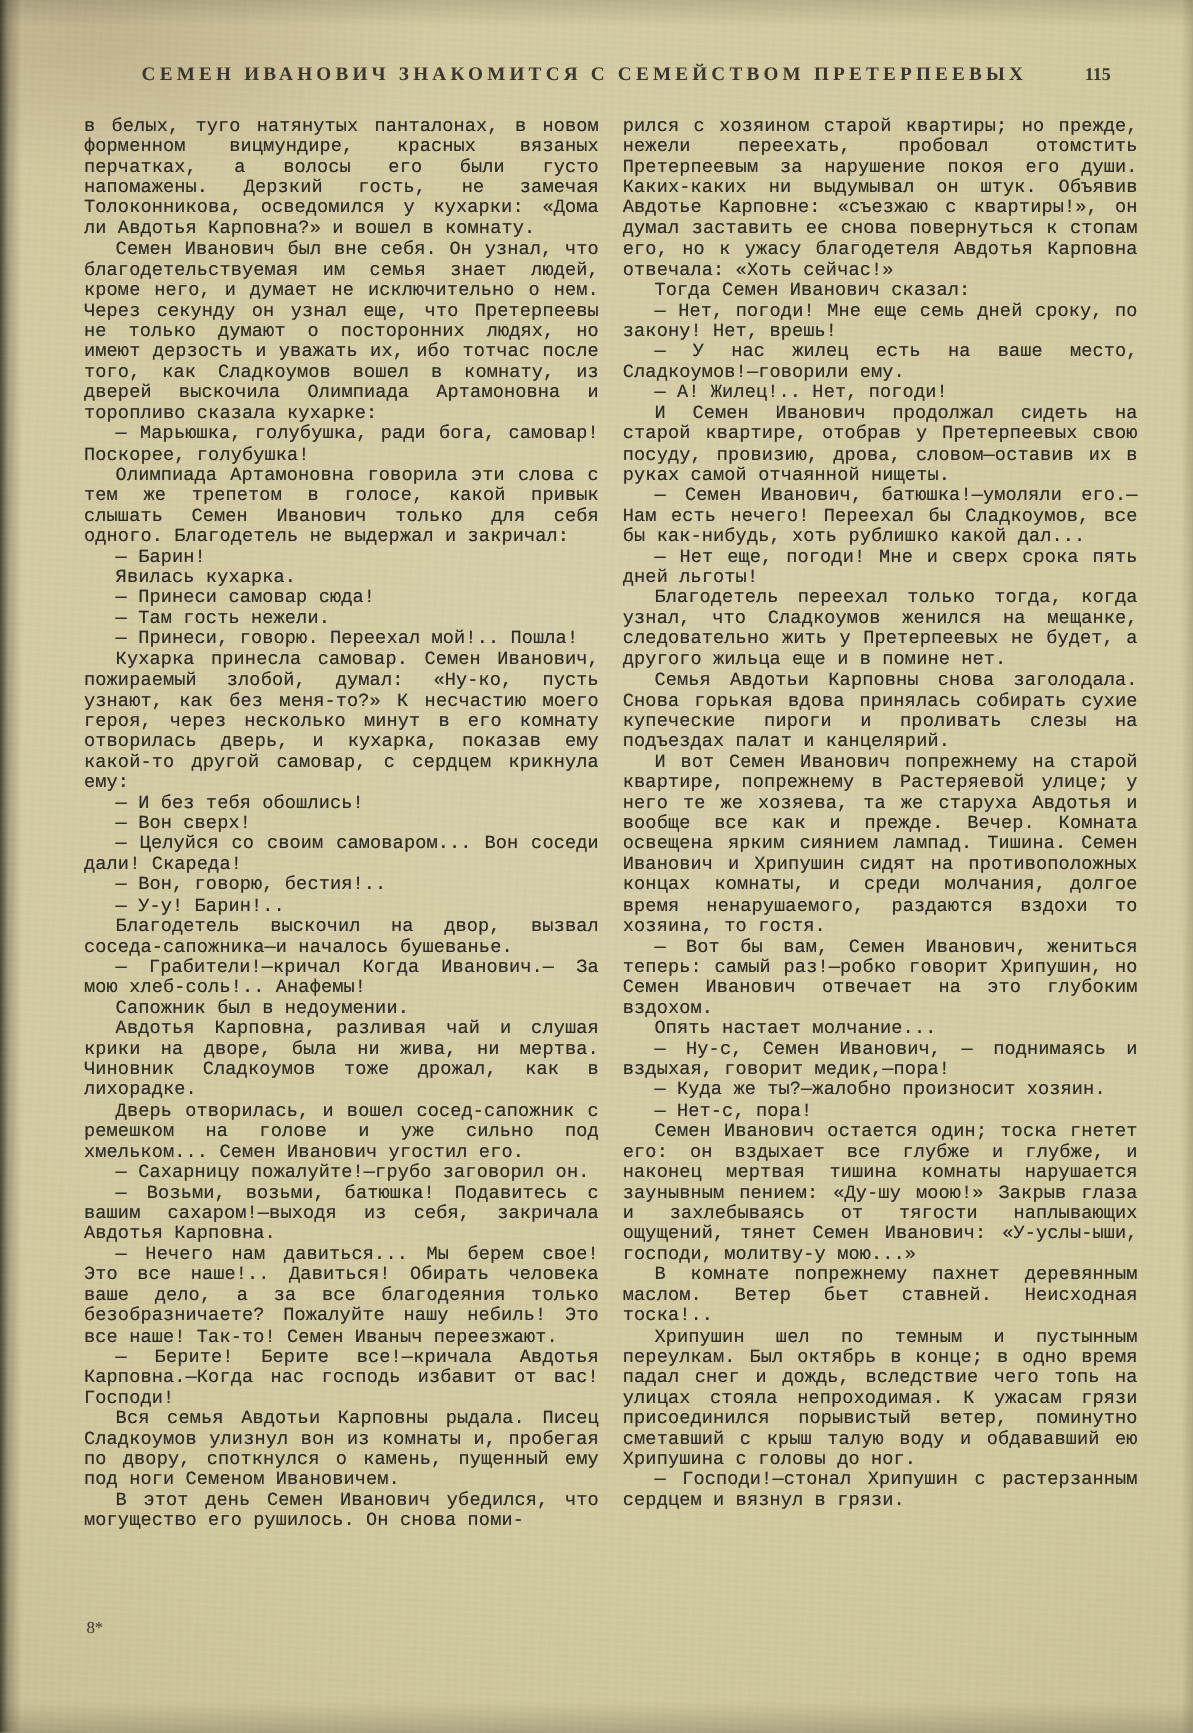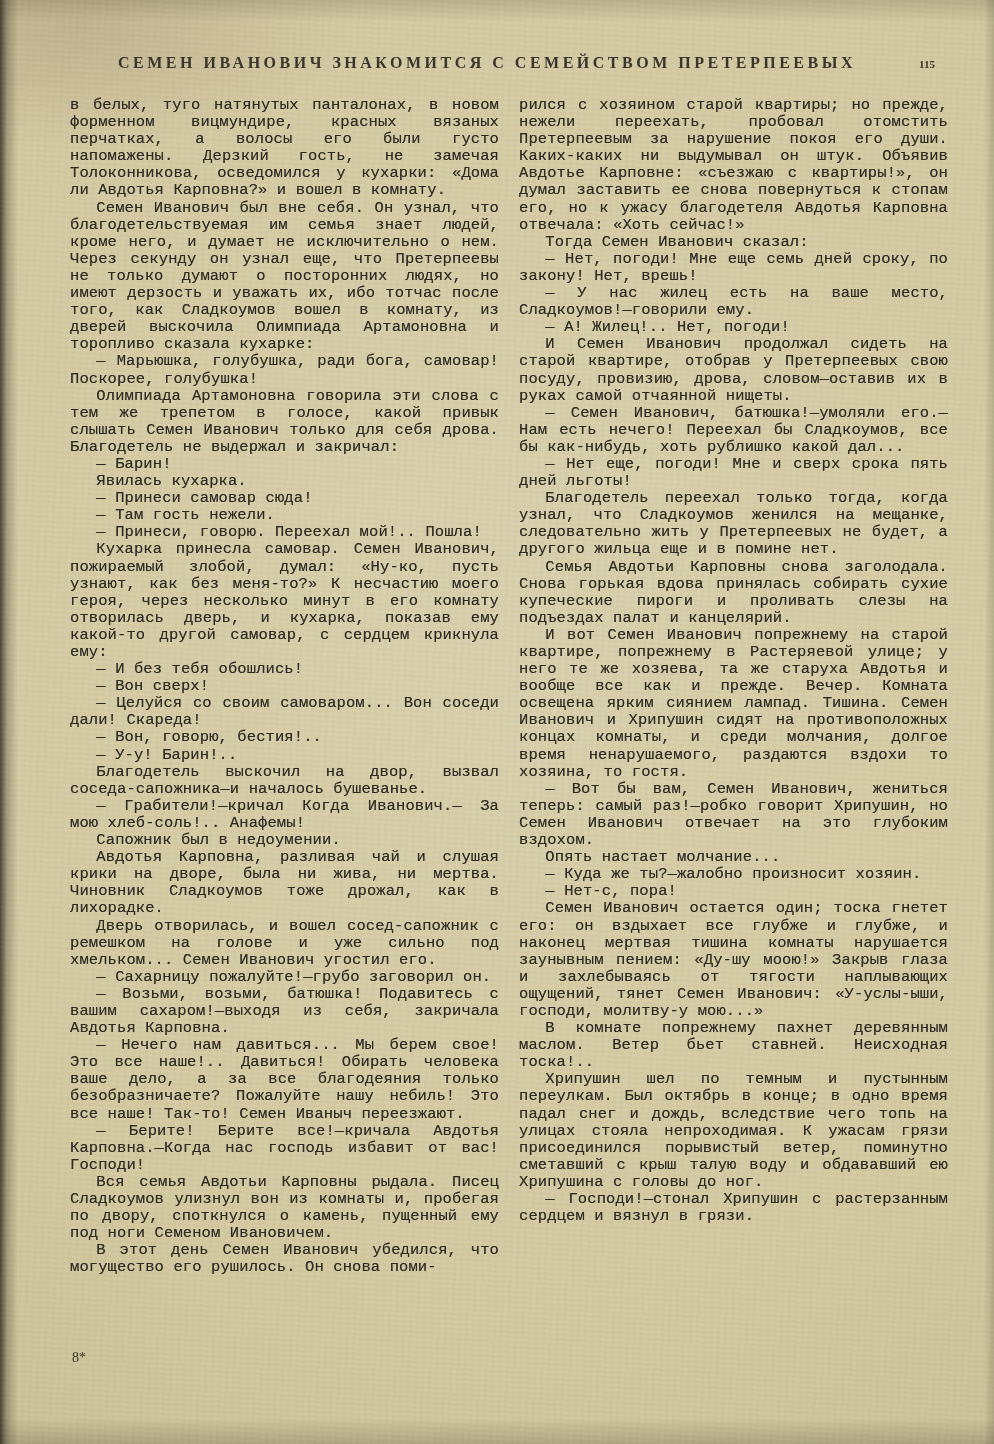--- a/index.html
+++ b/index.html
@@ -48,22 +48,22 @@
     flex:1;
     text-align:center;
     font-size:16px;
     font-weight:bold;
     letter-spacing:3.5px;
     color:#3a362c;
     white-space:nowrap;
   }
   .running-page-number{
     width:46px;
-    text-align:center;
-    font-size:11px;
+    text-align:left;
+    font-size:15px;
     font-weight:bold;
     color:#3a362c;
   }
   .columns{
     position:absolute;
     top:97px;left:70px;right:46px;
     z-index:2;
     display:flex;
     gap:20px;
     font-family:Liberation Mono, monospace;
@@ -100,21 +100,21 @@
   <div class="running-head">
     <div class="running-title">СЕМЕН ИВАНОВИЧ ЗНАКОМИТСЯ С СЕМЕЙСТВОМ ПРЕТЕРПЕЕВЫХ</div>
     <div class="running-page-number">115</div>
   </div>
 
   <div class="columns">
     <div class="col">
         <p class="para cont">в белых, туго натянутых панталонах, в новом форменном вицмундире, красных вязаных перчатках, а волосы его были густо напомажены. Дерзкий гость, не замечая Толоконникова, осведомился у кухарки: «Дома ли Авдотья Карповна?» и вошел в комнату.</p>
         <p class="para">Семен Иванович был вне себя. Он узнал, что благодетельствуемая им семья знает людей, кроме него, и думает не исключительно о нем. Через секунду он узнал еще, что Претерпеевы не только думают о посторонних людях, но имеют дерзость и уважать их, ибо тотчас после того, как Сладкоумов вошел в комнату, из дверей выскочила Олимпиада Артамоновна и торопливо сказала кухарке:</p>
         <p class="para">— Марьюшка, голубушка, ради бога, самовар! Поскорее, голубушка!</p>
-        <p class="para">Олимпиада Артамоновна говорила эти слова с тем же трепетом в голосе, какой привык слышать Семен Иванович только для себя дрова. Благодетель не выдержал и закричал:</p>
+        <p class="para">Олимпиада Артамоновна говорила эти слова с тем же трепетом в голосе, какой привык слышать Семен Иванович только для себя одного. Благодетель не выдержал и закричал:</p>
         <p class="para">— Барин!</p>
         <p class="para">Явилась кухарка.</p>
         <p class="para">— Принеси самовар сюда!</p>
         <p class="para">— Там гость нежели.</p>
         <p class="para">— Принеси, говорю. Переехал мой!.. Пошла!</p>
         <p class="para">Кухарка принесла самовар. Семен Иванович, пожираемый злобой, думал: «Ну-ко, пусть узнают, как без меня-то?» К несчастию моего героя, через несколько минут в его комнату отворилась дверь, и кухарка, показав ему какой-то другой самовар, с сердцем крикнула ему:</p>
         <p class="para">— И без тебя обошлись!</p>
         <p class="para">— Вон сверх!</p>
         <p class="para">— Целуйся со своим самоваром... Вон соседи дали! Скареда!</p>
         <p class="para">— Вон, говорю, бестия!..</p>
@@ -138,20 +138,21 @@
         <p class="para">— У нас жилец есть на ваше место, Сладкоумов!—говорили ему.</p>
         <p class="para">— А! Жилец!.. Нет, погоди!</p>
         <p class="para">И Семен Иванович продолжал сидеть на старой квартире, отобрав у Претерпеевых свою посуду, провизию, дрова, словом—оставив их в руках самой отчаянной нищеты.</p>
         <p class="para">— Семен Иванович, батюшка!—умоляли его.—Нам есть нечего! Переехал бы Сладкоумов, все бы как-нибудь, хоть рублишко какой дал...</p>
         <p class="para">— Нет еще, погоди! Мне и сверх срока пять дней льготы!</p>
         <p class="para">Благодетель переехал только тогда, когда узнал, что Сладкоумов женился на мещанке, следовательно жить у Претерпеевых не будет, а другого жильца еще и в помине нет.</p>
         <p class="para">Семья Авдотьи Карповны снова заголодала. Снова горькая вдова принялась собирать сухие купеческие пироги и проливать слезы на подъездах палат и канцелярий.</p>
         <p class="para">И вот Семен Иванович попрежнему на старой квартире, попрежнему в Растеряевой улице; у него те же хозяева, та же старуха Авдотья и вообще все как и прежде. Вечер. Комната освещена ярким сиянием лампад. Тишина. Семен Иванович и Хрипушин сидят на противоположных концах комнаты, и среди молчания, долгое время ненарушаемого, раздаются вздохи то хозяина, то гостя.</p>
         <p class="para">— Вот бы вам, Семен Иванович, жениться теперь: самый раз!—робко говорит Хрипушин, но Семен Иванович отвечает на это глубоким вздохом.</p>
         <p class="para">Опять настает молчание...</p>
+        <p class="para">— Ну-с, Семен Иванович, — поднимаясь и вздыхая, говорит медик,—пора!</p>
         <p class="para">— Куда же ты?—жалобно произносит хозяин.</p>
         <p class="para">— Нет-с, пора!</p>
         <p class="para">Семен Иванович остается один; тоска гнетет его: он вздыхает все глубже и глубже, и наконец мертвая тишина комнаты нарушается заунывным пением: «Ду-шу моою!» Закрыв глаза и захлебываясь от тягости наплывающих ощущений, тянет Семен Иванович: «У-услы-ыши, господи, молитву-у мою...»</p>
         <p class="para">В комнате попрежнему пахнет деревянным маслом. Ветер бьет ставней. Неисходная тоска!..</p>
         <p class="para">Хрипушин шел по темным и пустынным переулкам. Был октябрь в конце; в одно время падал снег и дождь, вследствие чего топь на улицах стояла непроходимая. К ужасам грязи присоединился порывистый ветер, поминутно сметавший с крыш талую воду и обдававший ею Хрипушина с головы до ног.</p>
         <p class="para">— Господи!—стонал Хрипушин с растерзанным сердцем и вязнул в грязи.</p>
       </div>
   </div>
 
   <div class="footer-sig">8*</div>

